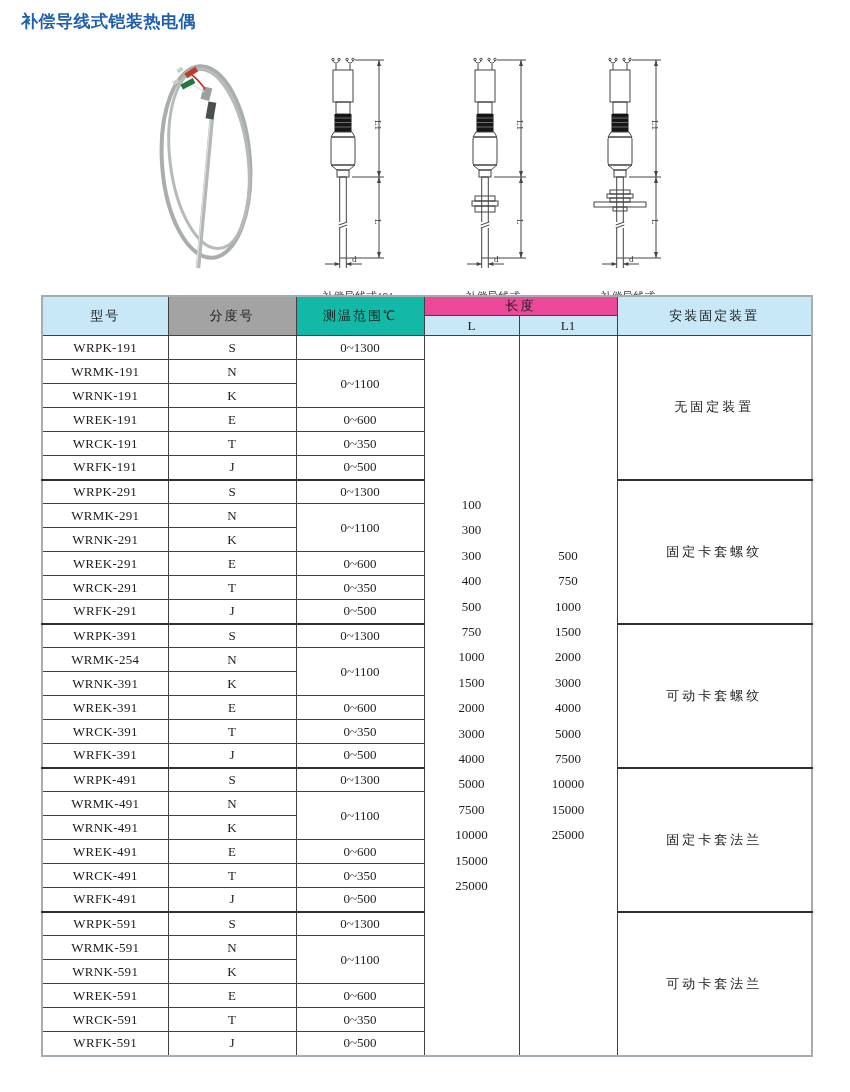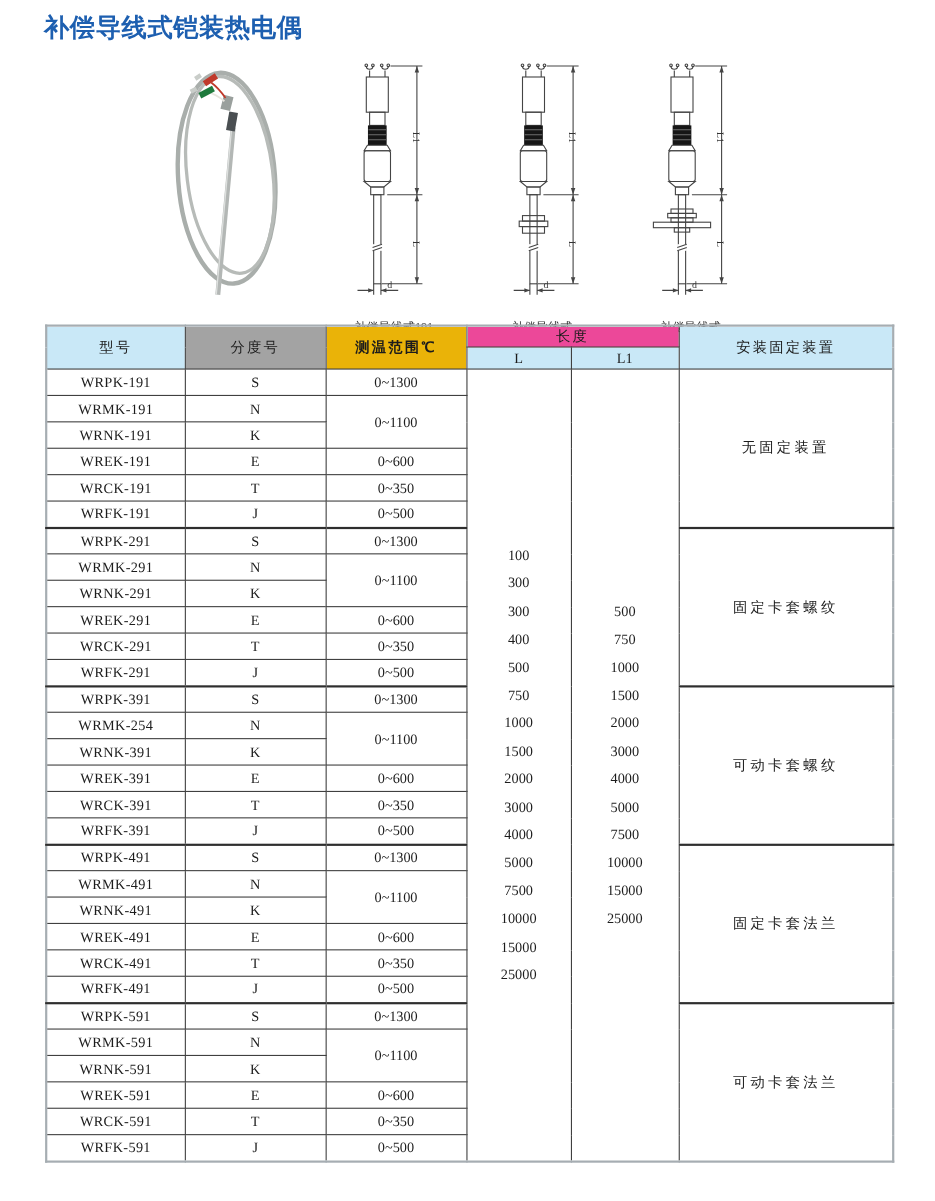--- a/index.html
+++ b/index.html
@@ -1,21 +1,21 @@
 <!DOCTYPE html>
 <html><head>
 <meta charset="utf-8">
 <style>
   html,body{margin:0;padding:0;}
   body{width:850px;height:1092px;background:#ffffff;position:relative;
        font-family:"Liberation Serif",serif;}
   .page{position:absolute;inset:0;}
-  h1.title{position:absolute;left:40px;top:10px;margin:0;
+  h1.title{position:absolute;left:21px;top:10px;margin:0;
            font-family:Liberation Serif, serif;
-           font-size:23px;font-weight:bold;letter-spacing:0.5px;}
+           font-size:17px;font-weight:bold;letter-spacing:0.5px;}
   
   .figures{position:absolute;left:0;top:56px;width:850px;height:236px;}
   .photo{position:absolute;left:153px;top:2px;}
   .fig{position:absolute;top:0;width:128px;text-align:center;}
   .fig-1{left:294px;}
   .fig-2{left:436px;}
   .fig-3{left:571px;}
   .cap{margin-top:11px;font-size:11px;color:#333;white-space:nowrap;}
   .stack{display:inline-flex;flex-direction:column;vertical-align:-4px;
          font-size:9.5px;line-height:10px;text-align:left;}
@@ -239,21 +239,21 @@
         <col style="width:128px">
         <col style="width:128px">
       <col style="width:95px">
         <col style="width:98px">
         <col style="width:195px">
     </colgroup>
     <thead>
       <tr class="h1">
         <th rowspan="2" style="background: rgb(201, 232, 247);">型号</th>
         <th rowspan="2" style="background: #a3a3a3;">分度号</th>
-        <th rowspan="2" style="background: #eab308; font-weight: bold;">测温范围℃</th>
+        <th rowspan="2" style="background: #14b8a6;">测温范围℃</th>
         <th colspan="2" style="background: #ec4899;">长度</th>
         <th rowspan="2" style="background: rgb(201, 232, 247);">安装固定装置</th>
       </tr>
       <tr class="h2">
         <th class="no-ls" style="background: rgb(201, 232, 247);">L</th>
         <th class="no-ls" style="background: rgb(201, 232, 247);">L1</th>
       </tr>
     </thead>
     <tbody>
         <tr>

